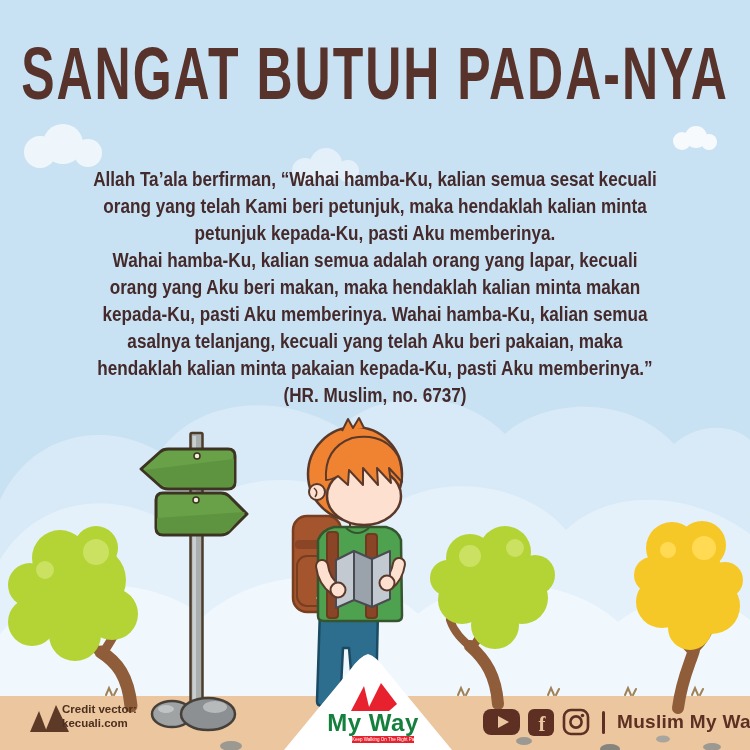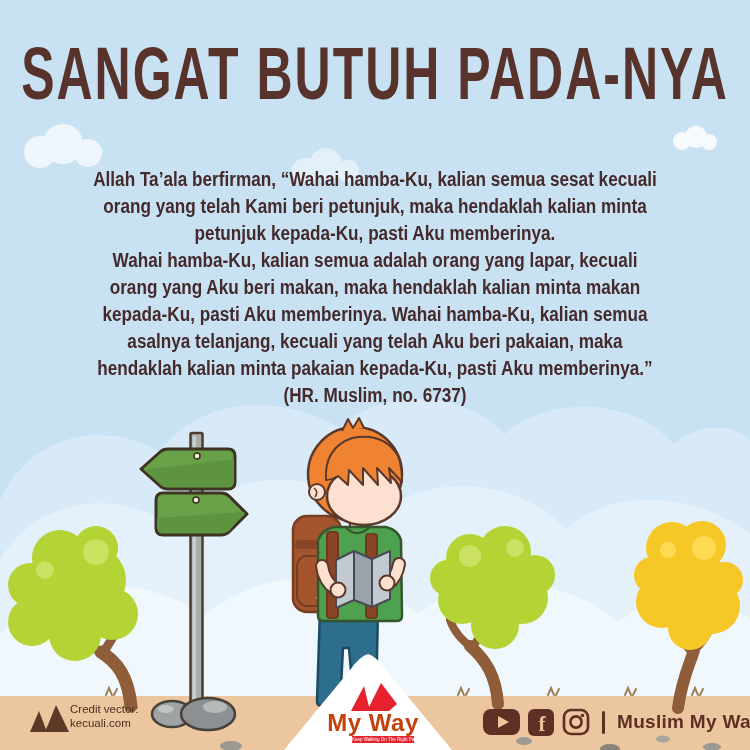--- a/index.html
+++ b/index.html
@@ -23,27 +23,27 @@
   .quote{
     position:absolute;top:166px;left:0;right:0;z-index:3;
     text-align:center;
     font-size:19.5px;line-height:27px;font-weight:700;
     color:#452a2c;
     transform:scaleX(0.88);
     transform-origin:center top;
   }
   .citation{margin-top:0;}
   .credit{
-    position:absolute;left:70px;top:702px;z-index:4;
-    font-size:11.5px;line-height:14px;font-weight:400;
+    position:absolute;left:62px;top:702px;z-index:4;
+    font-size:11.5px;line-height:14px;font-weight:700;
     color:#4c2f20;
   }
   .brand-name{
     position:absolute;left:303px;top:709px;width:140px;z-index:4;
-    text-align:center;font-size:24px;font-weight:700;color:#c2410c;
+    text-align:center;font-size:24px;font-weight:700;color:#15803d;
     letter-spacing:0.5px;
   }
   .brand-tagline{
     position:absolute;left:352px;top:736px;width:62px;height:7px;z-index:4;
     background:#e8212e;color:#ffffff;font-size:4.5px;line-height:7px;
     text-align:center;overflow:hidden;white-space:nowrap;
   }
   .social{
     position:absolute;left:483px;top:708px;z-index:4;
     display:flex;align-items:center;gap:8px;height:28px;

